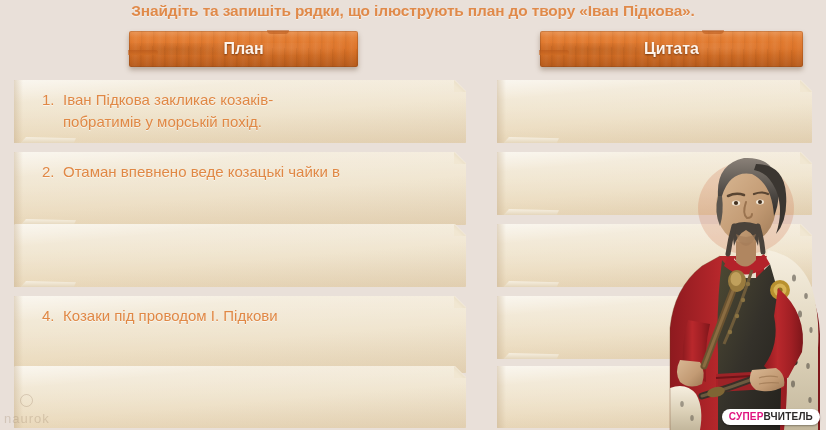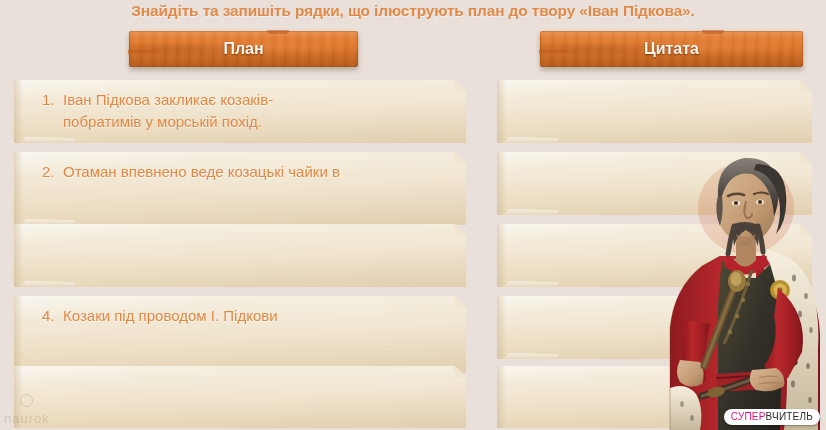--- a/index.html
+++ b/index.html
@@ -175,21 +175,21 @@
   
   #watermark-logo {
     position: absolute;
     right: 6px;
     bottom: 5px;
     z-index: 60;
     background: #ffffff;
     border-radius: 9px;
     padding: 2px 7px 3px 7px;
     font-size: 10px;
-    font-weight: normal;
+    font-weight: bold;
     letter-spacing: 0.2px;
     box-shadow: 0 1px 2px rgba(0,0,0,0.35);
     white-space: nowrap;
   }
   #watermark-logo .wm-a { color: #e0127f; }
   #watermark-logo .wm-b { color: #2d2a2a; }
 
   #watermark-faint {
     position: absolute;
     left: 4px;

